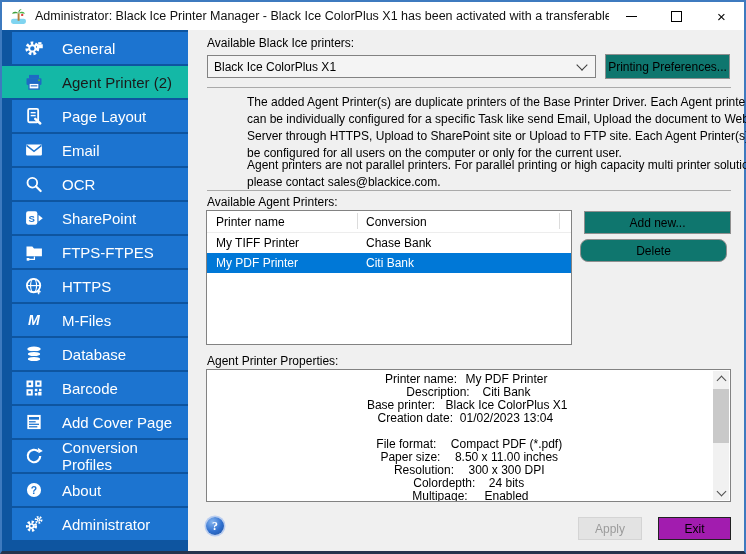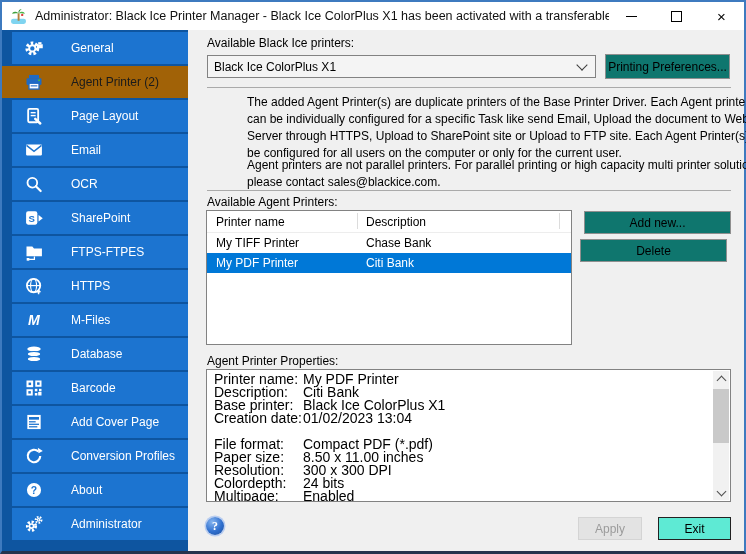--- a/index.html
+++ b/index.html
@@ -11,22 +11,22 @@
   .title-text{margin-left:8px;font-size:12.5px;color:#111;white-space:nowrap;overflow:hidden;flex:1;}
   .win-controls{display:flex;height:100%;flex:0 0 auto;}
   .win-btn{width:45px;height:100%;display:flex;align-items:center;justify-content:center;color:#000;}
   .glyph-min{width:11px;height:1px;background:#000;display:block;}
   .glyph-max{width:9px;height:9px;border:1px solid #000;display:block;}
   .glyph-close{font-size:15px;line-height:1;}
   
   .sidebar{position:absolute;top:28px;left:0;width:186px;bottom:0;background:#0e55a0;overflow:hidden;padding-top:2px;box-sizing:border-box;}
   .nav-item{height:32px;margin:0 0 2px 10px;background:#1c74d0;display:flex;align-items:center;cursor:default;}
   .nav-item .ico{width:22px;height:22px;margin-left:11px;display:flex;align-items:center;justify-content:center;flex:0 0 auto;}
-  .nav-item .lbl{margin-left:26px;color:#fff;font-size:12px;}
-  .nav-item.selected{margin-left:0;background:#a16207;}
+  .nav-item .lbl{margin-left:17px;color:#fff;font-size:15px;}
+  .nav-item.selected{margin-left:0;background:#14b8a6;}
   .nav-item.selected .ico{margin-left:21px;}
   .nav-item.selected .lbl{color:#1b1b1b;}
   
   .content{position:absolute;top:28px;left:186px;right:0;bottom:0;background:#f0f0f0;font-size:12px;color:#000;padding-left:46px;}
   .abs{position:absolute;}
   .field-label{font-size:12px;color:#000;}
   .combo{left:19px;top:25px;width:389px;height:23px;background:#f4f4f4;border:1px solid #828282;box-sizing:border-box;display:flex;align-items:center;padding-left:6px;}
   .combo .chev{position:absolute;right:9px;top:7px;width:7px;height:7px;border-right:1.6px solid #3c3c3c;border-bottom:1.6px solid #3c3c3c;transform:rotate(45deg);margin-top:-2px;}
   .btn{background:#0f766e;border:1px solid #8f8f8f;box-sizing:border-box;display:flex;align-items:center;justify-content:center;font-size:12px;color:#000;cursor:default;}
   .divider{height:1px;background:#aaa;left:19px;width:524px;}
@@ -34,37 +34,37 @@
   
   .listbox{left:18px;top:180px;width:366px;height:135px;background:#fff;border:1px solid #828282;box-sizing:border-box;overflow:hidden;}
   .lb-header{position:relative;height:21px;display:flex;align-items:center;border-bottom:1px solid #ededed;}
   .lb-header .colsep{position:absolute;top:2px;width:1px;height:16px;background:#dcdcdc;}
   .lb-col1{width:150px;padding-left:9px;box-sizing:border-box;}
   .lb-col2{width:202px;padding-left:9px;box-sizing:border-box;}
   .lb-row{height:20px;display:flex;align-items:center;}
   .lb-row.selected{background:#0078d7;color:#fff;}
   
   .propbox{left:18px;top:339px;width:525px;height:133px;background:#fff;border:1px solid #828282;box-sizing:border-box;overflow:hidden;}
-  .prop-lines{position:absolute;top:3px;left:7px;right:20px;font-size:14px;line-height:13px;}
+  .prop-lines{position:absolute;top:3px;left:7px;right:20px;font-size:12px;line-height:13px;text-align:center;}
   .pline{white-space:nowrap;height:13px;}
   .pkey{display:inline-block;width:89px;}
   .vscroll{position:absolute;top:1px;right:1px;bottom:1px;width:16px;background:#f1f1f1;}
   .sc-btn{position:absolute;left:0;width:16px;height:15px;display:flex;align-items:center;justify-content:center;}
   .sc-up{top:0;} .sc-down{bottom:0;}
   .sc-chev{width:6px;height:6px;border-left:1.6px solid #4d4d4d;border-top:1.6px solid #4d4d4d;}
   .sc-up .sc-chev{transform:rotate(45deg);margin-top:3px;}
   .sc-down .sc-chev{transform:rotate(-135deg);margin-bottom:3px;}
   .sc-thumb{position:absolute;left:0;top:18px;width:16px;height:54px;background:#c9c9c9;}
   
   .help-icon{left:18px;top:487px;width:18px;height:18px;border-radius:50%;
     background:radial-gradient(circle at 35% 28%,#85b4ef,#2f6fce 55%,#1b4e9d);
     box-shadow:0 0 0 1.5px #b9cdf0; display:flex;align-items:center;justify-content:center;
     color:#fff;font-weight:bold;font-size:12px;font-family:"Liberation Serif",serif;}
   .btn-apply{left:390px;top:487px;width:64px;height:23px;background:#e3e3e3;border:1px solid #d4d4d4;color:#9b9b9b;}
-  .btn-exit{left:470px;top:487px;width:73px;height:23px;background:#5eead4;border:1px solid #222;}
+  .btn-exit{left:470px;top:487px;width:73px;height:23px;background:#a21caf;border:1px solid #222;}
 </style>
 </head>
 <body>
 
 <div class="window">
 
   <div class="titlebar">
     <svg class="app-icon" viewBox="0 0 16 16">
       <rect x="1" y="10" width="14" height="5" rx="2" fill="#7fd4f0"></rect>
       <rect x="7.2" y="5" width="1.8" height="7" fill="#b5803c"></rect>
@@ -287,36 +287,36 @@
     <div class="abs para" style="top:64px;">The added Agent Printer(s) are duplicate printers of the Base Printer Driver. Each Agent printers can be individually configured for a specific Task like send Email, Upload the document to Web Server through HTTPS, Upload to SharePoint site or Upload to FTP site. Each Agent Printer(s) can be configured for all users on the computer or only for the current user.</div>
     <div class="abs para" style="top:127px;">Agent printers are not parallel printers. For parallel printing or high capacity multi printer solution please contact sales@blackice.com.</div>
 
     <div class="abs divider" style="top:160px;"></div>
 
     <div class="abs field-label" style="left:19px;top:165px;">Available Agent Printers:</div>
 
     <div class="abs listbox">
       <div class="lb-header">
         <div class="lb-col1">Printer name</div>
-        <div class="lb-col2">Description</div>
+        <div class="lb-col2">Conversion</div>
         <div class="colsep" style="left:150px;"></div>
         <div class="colsep" style="left:352px;"></div>
       </div>
       <div class="lb-row">
         <div class="lb-col1">My TIFF Printer</div>
         <div class="lb-col2">Chase Bank</div>
       </div>
       <div class="lb-row selected">
         <div class="lb-col1">My PDF Printer</div>
         <div class="lb-col2">Citi Bank</div>
       </div>
     </div>
 
     <div class="abs btn" style="left:388px;top:181px;width:147px;height:23px;margin-left:8px;">Add new...</div>
-    <div class="abs btn" style="left:392px;top:209px;width:147px;height:23px;">Delete</div>
+    <div class="abs btn" style="left:392px;top:209px;width:147px;height:23px;border-radius:8px;">Delete</div>
 
     <div class="abs field-label" style="left:19px;top:324px;">Agent Printer Properties:</div>
 
     <div class="abs propbox">
       <div class="prop-lines">
         <div class="pline"><span class="pkey">Printer name:</span><span>My PDF Printer</span></div>
         <div class="pline"><span class="pkey">Description:</span><span>Citi Bank</span></div>
         <div class="pline"><span class="pkey">Base printer:</span><span>Black Ice ColorPlus X1</span></div>
         <div class="pline"><span class="pkey">Creation date:</span><span>01/02/2023 13:04</span></div>
         <div class="pline"><span class="pkey"></span><span></span></div>

